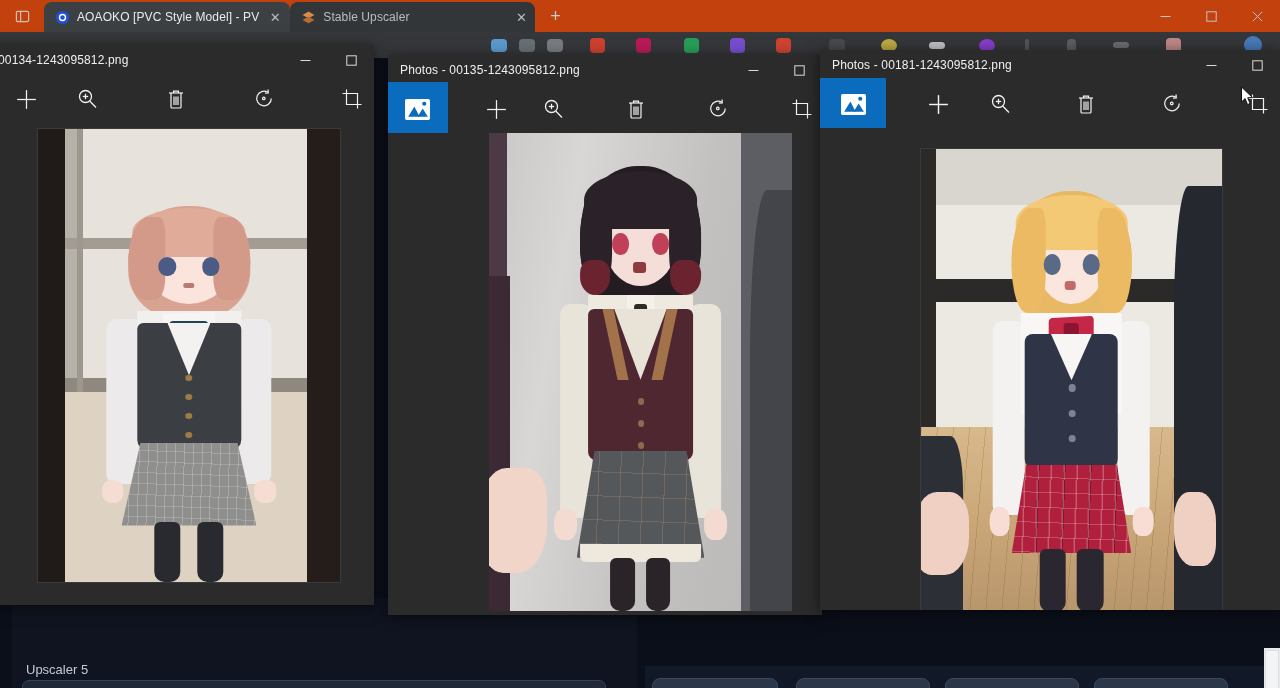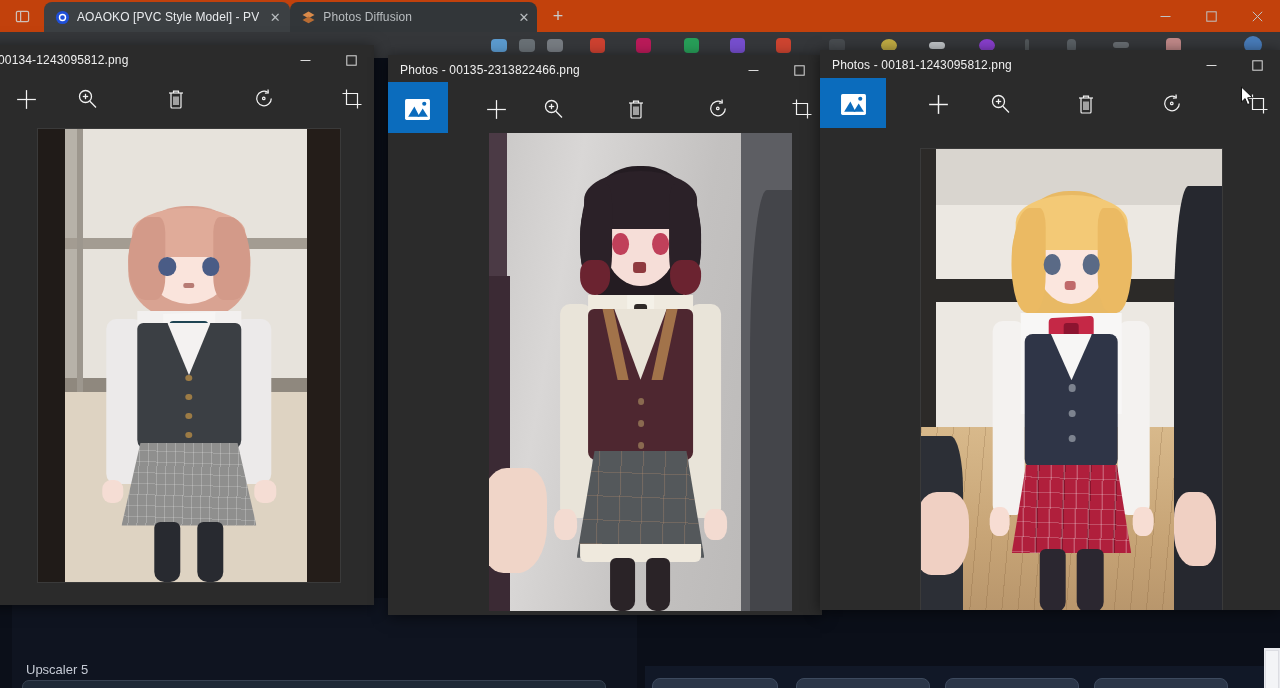--- a/index.html
+++ b/index.html
@@ -282,21 +282,21 @@
       <span class="tab-close">✕</span>
     </div>
 
     <div class="tab inactive" style="padding-right:4px;">
       <span class="tab-favicon">
         <svg width="15" height="15" viewBox="0 0 16 16">
           <polygon points="8,1.6 14.4,5.2 8,8.8 1.6,5.2" fill="#d98a4a"></polygon>
           <polygon points="8,7 14.4,10.6 8,14.2 1.6,10.6" fill="#b86c33"></polygon>
         </svg>
       </span>
-      <span class="tab-title" style="max-width:170px;">Photos Diffusion</span>
+      <span class="tab-title" style="max-width:170px;">Stable Upscaler</span>
       <span class="tab-close" style="margin-left:96px;">✕</span>
     </div>
 
     <div class="newtab-btn">+</div>
 
     <div class="wincontrols">
       <div>
         <svg width="11" height="11" viewBox="0 0 11 11">
             <line x1="0.5" y1="5.5" x2="10.5" y2="5.5" stroke="#c0c3c5"></line>
           </svg>
@@ -424,21 +424,21 @@
             <div style="position:absolute;left:10%;top:73%;width:10%;height:6%;background:#f5ddd4;border-radius:40%;"></div>
             <div style="position:absolute;right:10%;top:73%;width:10%;height:6%;background:#f5ddd4;border-radius:40%;"></div>
           </div>
         </div>
       </div>
     </div>
   </div>
 
   <div class="photos-win" id="win2">
     <div class="pw-titlebar">
-      <span class="pw-title">Photos - 00135-2313822466.png</span>
+      <span class="pw-title">Photos - 00135-1243095812.png</span>
       <div class="pw-wincontrols">
         <div>
           <svg width="11" height="11" viewBox="0 0 11 11">
               <line x1="0.5" y1="5.5" x2="10.5" y2="5.5" stroke="#dcdcdc"></line>
             </svg>
         </div>
         <div>
           <svg width="11" height="11" viewBox="0 0 11 11">
               <rect x="0.8" y="0.8" width="9.4" height="9.4" fill="none" stroke="#dcdcdc"></rect>
             </svg>

